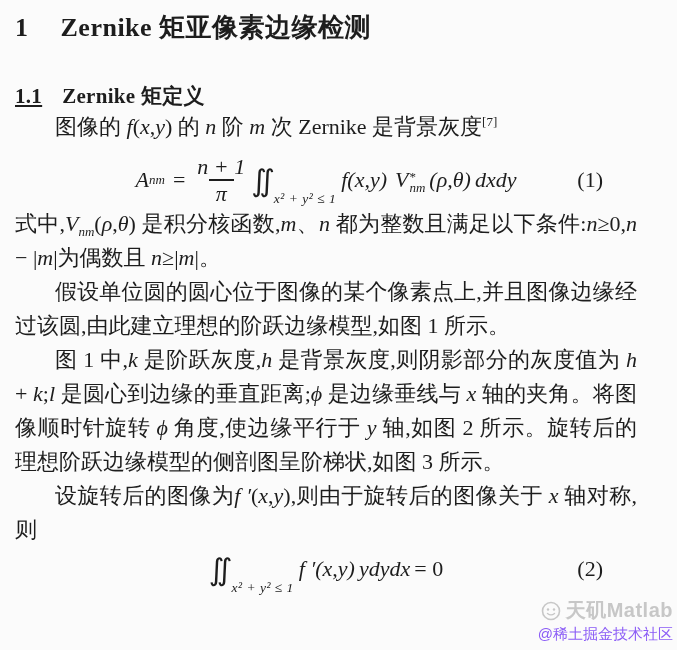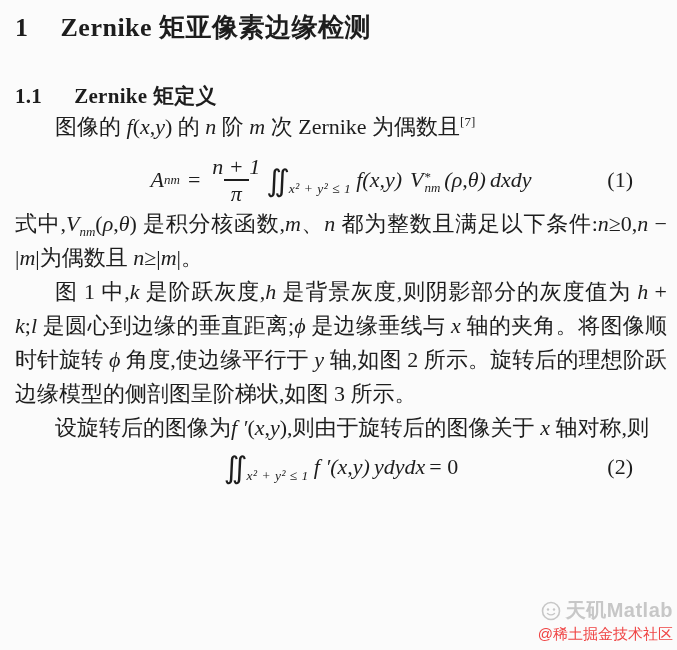--- a/index.html
+++ b/index.html
@@ -4,27 +4,27 @@
 <style>
   html, body {
     margin: 0; padding: 0;
     width: 677px; height: 650px;
     background: #fbfbfb;
     overflow: hidden;
     font-family: "Liberation Serif", "DejaVu Serif", serif;
     color: #1d1d1d;
     position: relative;
   }
-  .doc { padding: 8px 10px 0 15px; position: relative; }
+  .doc { padding: 8px 40px 0 15px; position: relative; }
 
   
   .h1 { font-size: 26px; font-weight: bold; margin: 2px 0 0 0; letter-spacing: 0.5px; }
   .h1 .h-num { margin-right: 32px; }
   .h2 { font-size: 21px; font-weight: bold; letter-spacing: 0.3px; }
-  .h2 .h-num { margin-right: 32px; }
+  .h2 .h-num { margin-right: 20px; text-decoration: underline; }
   .h2-first { margin-top: 37px; }
   .h2-second { margin-top: 7px; }
 
   
   p.body {
     font-size: 22px;
     line-height: 34px;
     margin: 0;
     text-align: justify;
   }
@@ -56,21 +56,21 @@
   }
   .frac .den { border-top: 2px solid #1d1d1d; padding: 0 7px; }
   .frac .num { padding: 0 4px; text-align: right; }
   .int {
     font-family: "DejaVu Sans", "DejaVu Serif", serif;
     font-size: 30px; line-height: 1;
     position: relative; top: 1px;
   }
   .lim {
     font-size: 13.5px; font-style: italic;
-    position: relative; top: 9px; left: -1px;
+    position: relative; top: 19px; left: -1px;
     margin-right: 4px; letter-spacing: 0.5px;
   }
   .vstack { display: inline-flex; align-items: center; margin: 0 4px 0 8px; }
   .supsub {
     display: inline-flex; flex-direction: column; align-items: flex-start;
     font-size: 13px; line-height: 11px; margin-left: 1px; position: relative; top: 2px;
   }
   .gap-l { margin-left: 4px; }
   .gap-s { margin-left: 4px; }
 
@@ -79,37 +79,37 @@
     position: absolute;
     right: 4px; bottom: 6px;
     text-align: right;
     pointer-events: none;
     font-family: "Liberation Sans", "DejaVu Sans", sans-serif;
   }
   .wm-line1 {
     display: flex; align-items: center; justify-content: flex-end; gap: 5px;
     font-size: 20px; color: #c7c7c7; font-weight: bold; letter-spacing: 0.5px;
   }
-  .wm-line2 { font-size: 15px; color: #ef4444; margin-top: 1px; }
+  .wm-line2 { font-size: 15px; color: #8b5cf6; margin-top: 1px; }
   .wm-logo { display: inline-block; }
 </style>
 </head>
 <body>
 
 <div class="doc">
 
   <div class="h1">
     <span class="h-num">1</span><span>Zernike 矩亚像素边缘检测</span>
   </div>
 
   <div class="h2 h2-first">
     <span class="h-num">1.1</span><span>Zernike 矩定义</span>
   </div>
 
-  <p class="body indent mt8"><span>图像的 </span><span class="it">f</span><span>(</span><span class="it">x</span><span>,</span><span class="it">y</span><span>) 的 </span><span class="it">n</span><span> 阶 </span><span class="it">m</span><span> 次 Zernike 为偶数且</span><sup>[7]</sup></p>
+  <p class="body indent mt8"><span>图像的 </span><span class="it">f</span><span>(</span><span class="it">x</span><span>,</span><span class="it">y</span><span>) 的 </span><span class="it">n</span><span> 阶 </span><span class="it">m</span><span> 次 Zernike 是背景灰度</span><sup>[7]</sup></p>
 
   <div class="eqrow">
     <span class="eq">
       <span class="it">A</span>
         <sub>nm</sub>
       <span class="op">=</span>
       <span class="frac">
         <span class="num it">n + 1</span>
         <span class="den it">π</span>
       </span>
@@ -125,20 +125,21 @@
       </span>
       <span class="it">(ρ,θ)</span>
       <span class="it gap-l">dxdy</span>
     </span>
     <span class="eqnum">(1)</span>
   </div>
 
   <p class="body"><span>式中,</span><span class="it">V</span><sub>nm</sub><span>(</span><span class="it">ρ</span><span>,</span><span class="it">θ</span><span>) 是积分核函数,</span><span class="it">m</span><span>、</span><span class="it">n</span><span> 都为整数且满足以下条件:</span><span class="it">n</span><span>≥0,</span><span class="it">n</span><span> − |</span><span class="it">m</span><span>|为偶数且 </span><span class="it">n</span><span>≥|</span><span class="it">m</span><span>|。</span></p>
 
 
+  <p class="body indent mt12"><span>假设单位圆的圆心位于图像的某个像素点上,并且图像边缘经过该圆,由此建立理想的阶跃边缘模型,如图 1 所示。</span></p>
   <p class="body indent"><span>图 1 中,</span><span class="it">k</span><span> 是阶跃灰度,</span><span class="it">h</span><span> 是背景灰度,则阴影部分的灰度值为 </span><span class="it">h</span><span> + </span><span class="it">k</span><span>;</span><span class="it">l</span><span> 是圆心到边缘的垂直距离;</span><span class="it">ϕ</span><span> 是边缘垂线与 </span><span class="it">x</span><span> 轴的夹角。将图像顺时针旋转 </span><span class="it">ϕ</span><span> 角度,使边缘平行于 </span><span class="it">y</span><span> 轴,如图 2 所示。旋转后的理想阶跃边缘模型的侧剖图呈阶梯状,如图 3 所示。</span></p>
   <p class="body indent mt4"><span>设旋转后的图像为</span><span class="it">f ′</span><span>(</span><span class="it">x</span><span>,</span><span class="it">y</span><span>),则由于旋转后的图像关于 </span><span class="it">x</span><span> 轴对称,则</span></p>
 
   <div class="eqrow second">
     <span class="eq">
       <span class="int">∬</span>
         <span class="lim">x² + y² ≤ 1</span>
       <span class="it">f ′(x,y)</span>
       <span class="it gap-s">ydydx</span>
       <span class="gap-s">= 0</span>

